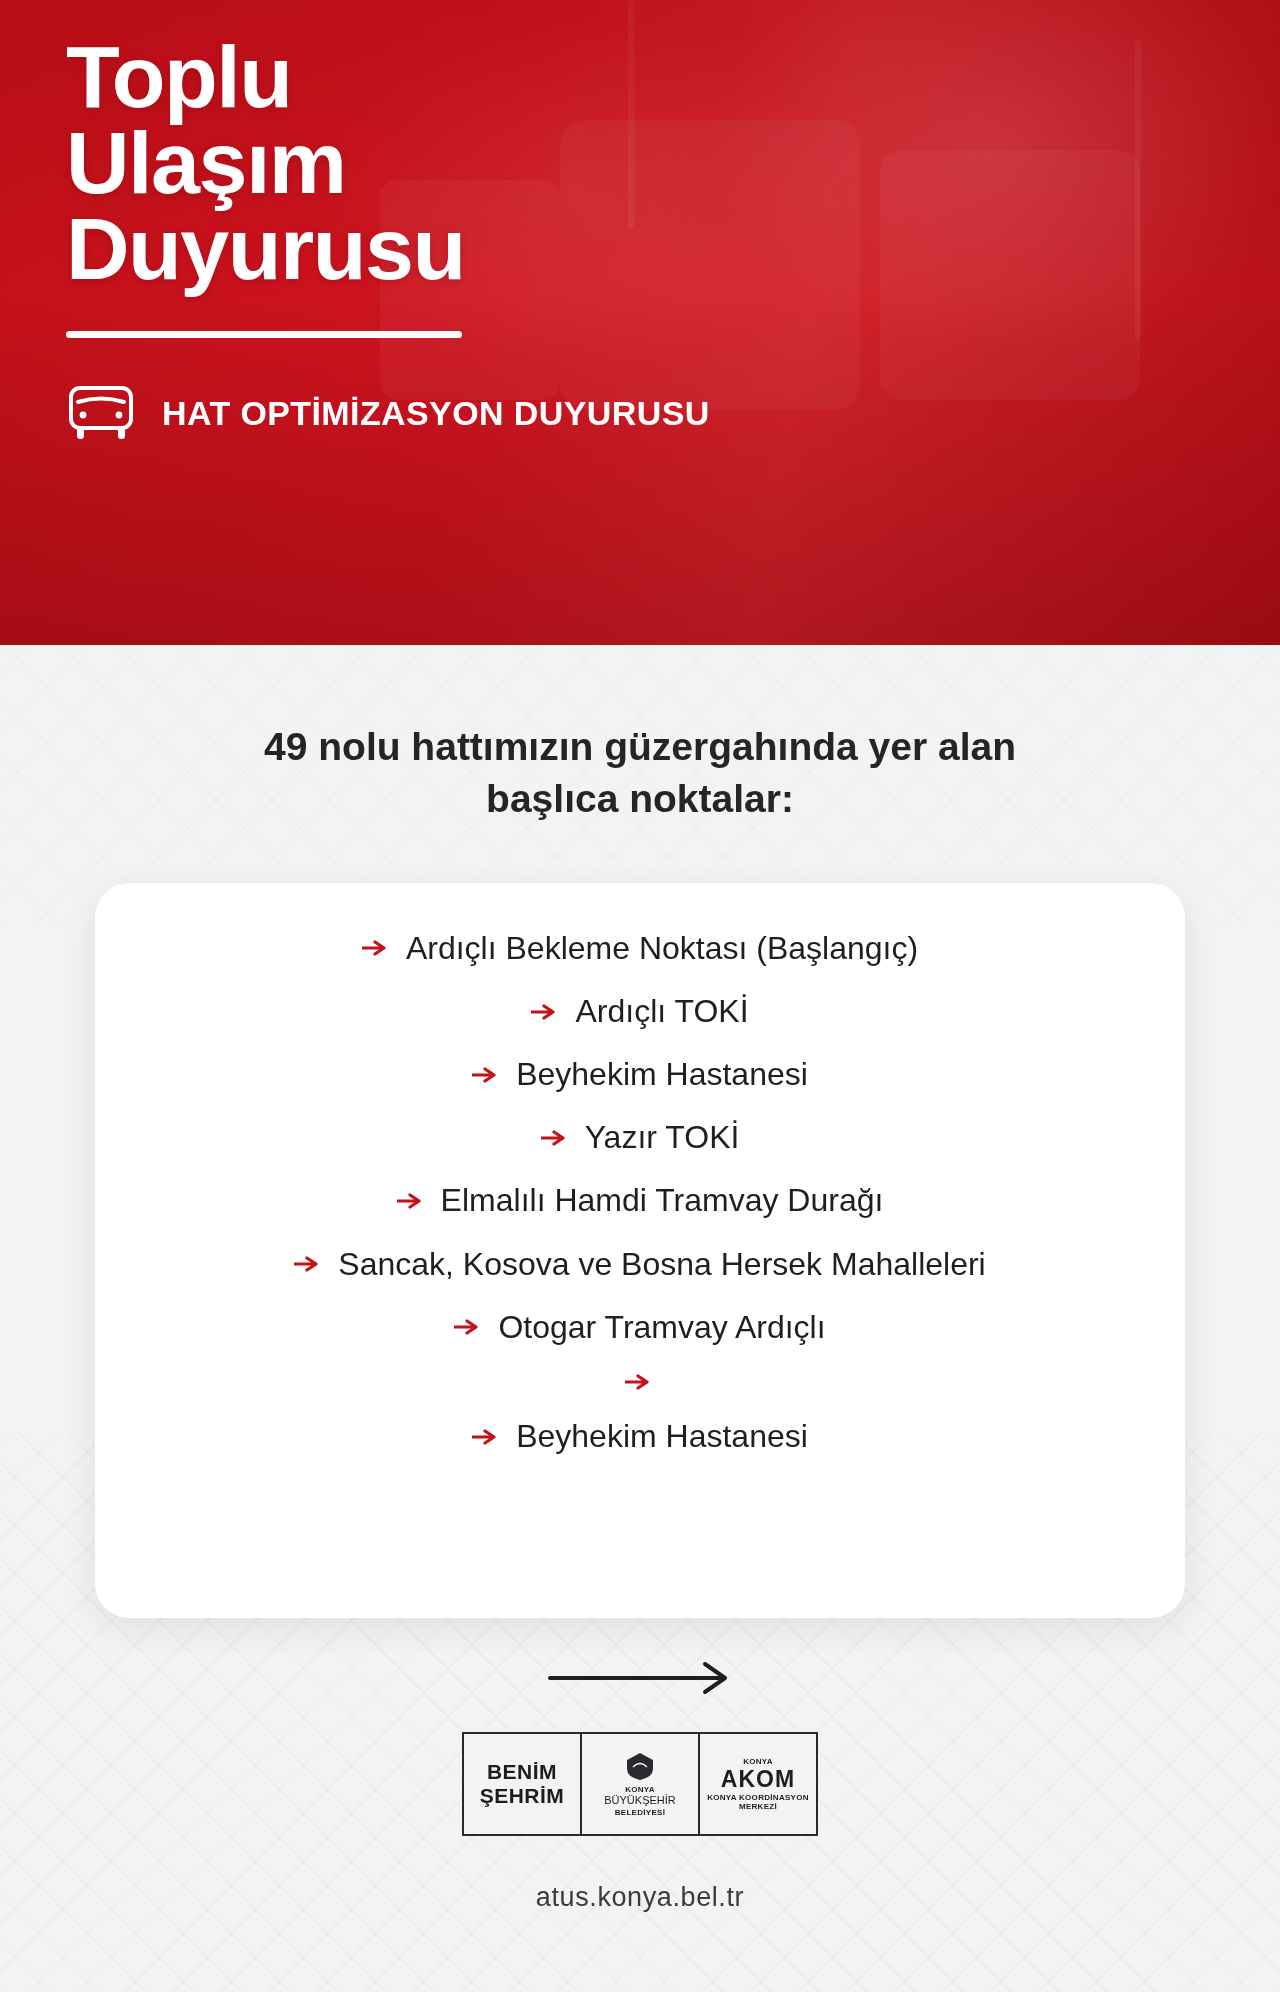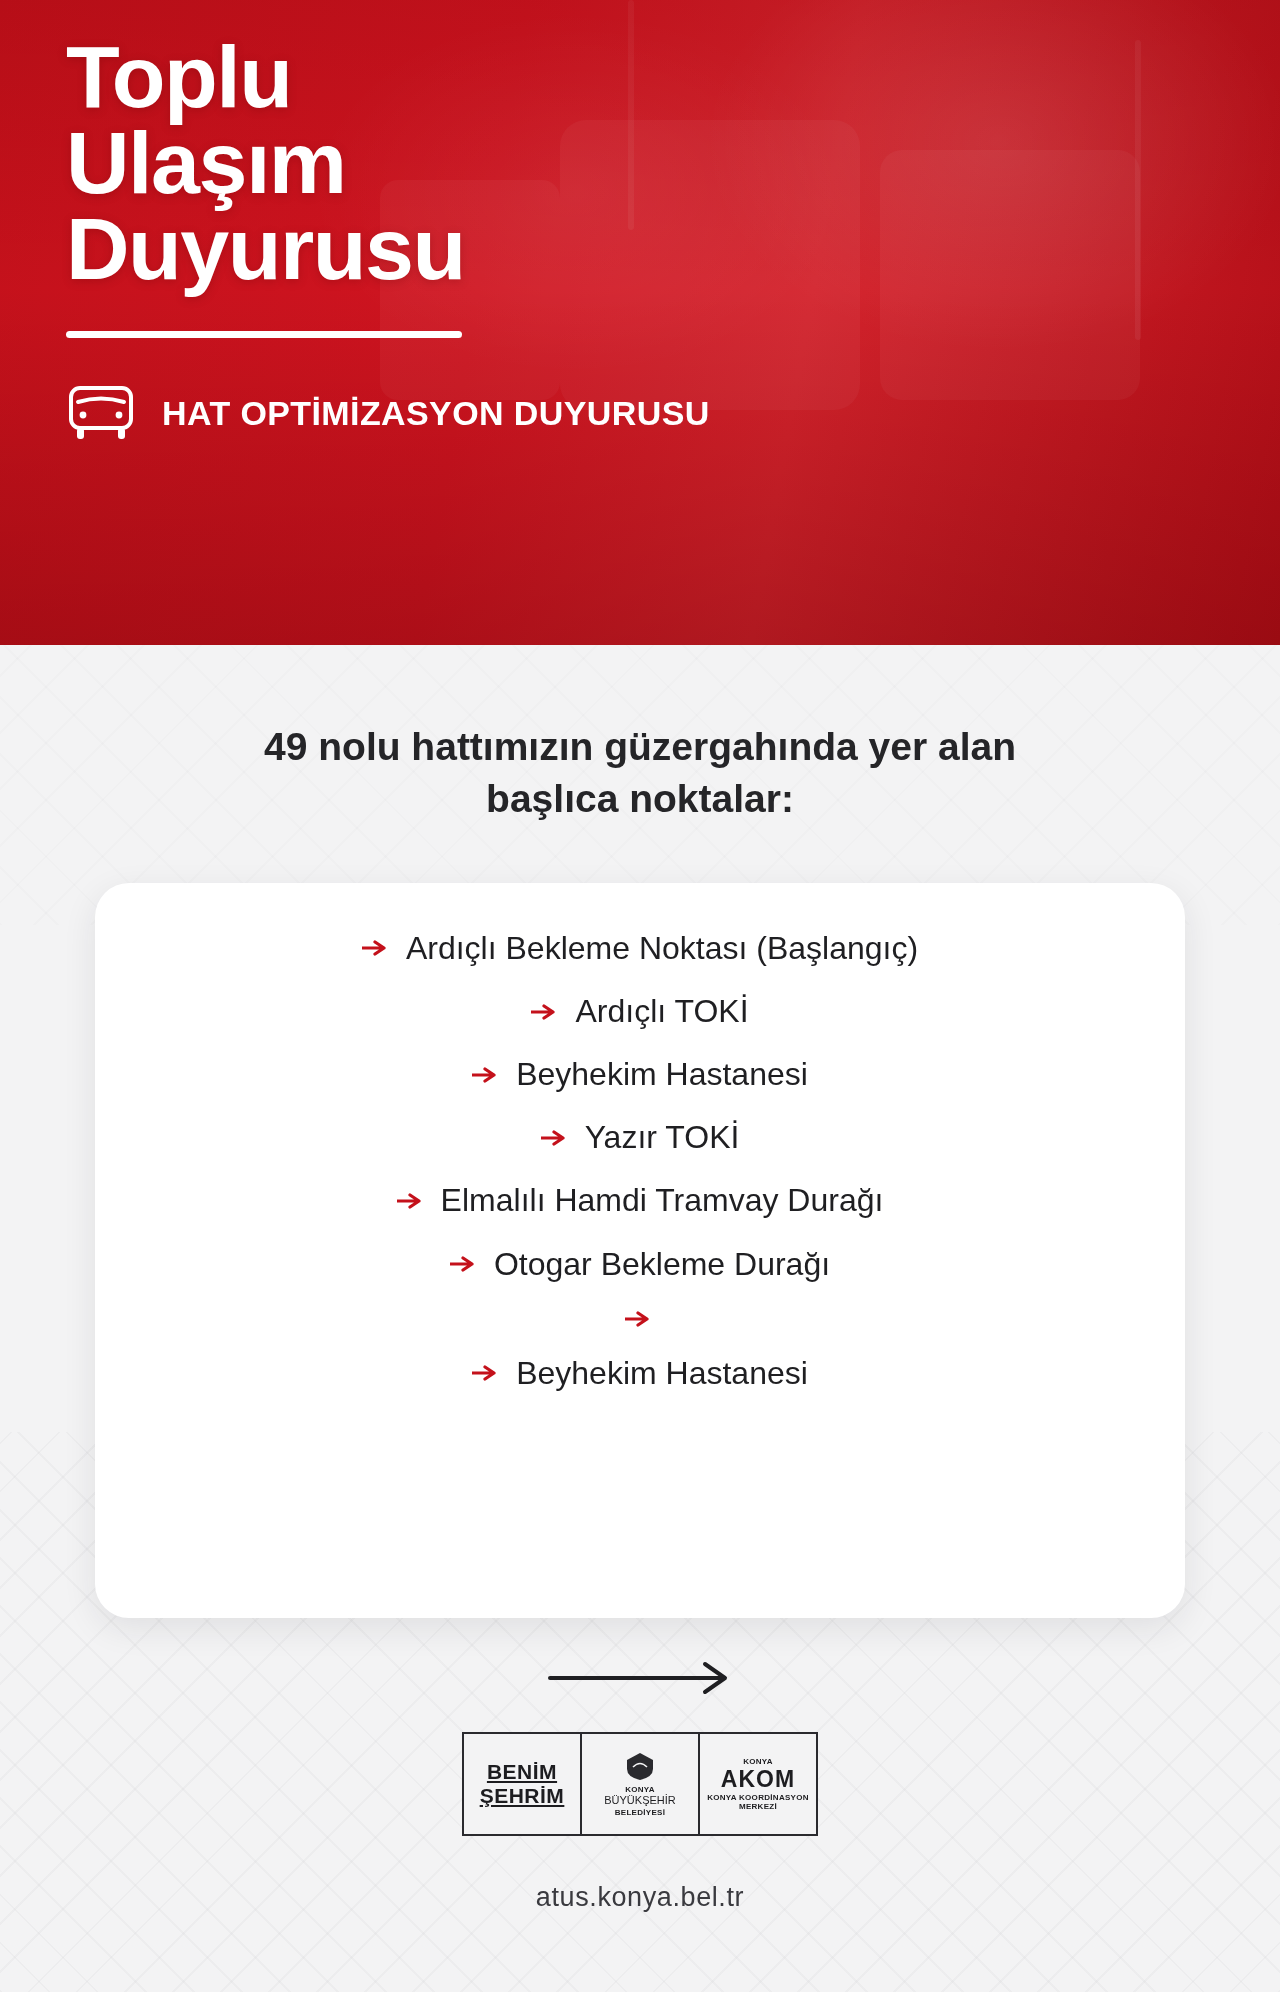--- a/index.html
+++ b/index.html
@@ -182,21 +182,21 @@
     border: 2px solid #2a2a2e;
     background: #f3f3f4;
     display: flex;
     flex-direction: column;
     align-items: center;
     justify-content: center;
     margin-left: -2px;
     text-align: center;
     color: #1d1d20;
   }
-  .logo-box:first-child { margin-left: 0; text-decoration: underline; }
+  .logo-box:first-child { margin-left: 0; }
   .lg-l1 { font-size: 21px; font-weight: 700; letter-spacing: 0.5px; }
   .lg-l2 { font-size: 21px; font-weight: 700; letter-spacing: 0.5px; }
   .lg-tiny { font-size: 8px; font-weight: 700; letter-spacing: 0.3px; }
   .lg-mid { font-size: 11px; font-weight: 400; line-height: 1.25; }
   .lg-akom { font-size: 23px; font-weight: 700; letter-spacing: 1px; }
   .crest { width: 34px; height: 30px; display: block; margin-bottom: 4px; }
   .website {
     position: relative;
     z-index: 2;
     margin: 46px auto 0;
@@ -295,21 +295,29 @@
             </svg>
         </span>
         <span class="stop-label">Elmalılı Hamdi Tramvay Durağı</span>
       </div>
       <div class="stop">
         <span>
           <svg class="arrow-ic" width="30" height="18" viewBox="0 0 30 18">
               <path d="M0 9 H20 M13 3 L22 9 L13 15" fill="none" stroke="#c4111b" stroke-width="3.2" stroke-linecap="round" stroke-linejoin="round"></path>
             </svg>
         </span>
-        <span class="stop-label">Otogar Bekleme Durağı</span>
+        <span class="stop-label">Sancak, Kosova ve Bosna Hersek Mahalleleri</span>
+      </div>
+      <div class="stop">
+        <span>
+          <svg class="arrow-ic" width="30" height="18" viewBox="0 0 30 18">
+              <path d="M0 9 H20 M13 3 L22 9 L13 15" fill="none" stroke="#c4111b" stroke-width="3.2" stroke-linecap="round" stroke-linejoin="round"></path>
+            </svg>
+        </span>
+        <span class="stop-label">Otogar Tramvay Ardıçlı</span>
       </div>
       <div class="stop">
         <span>
           <svg class="arrow-ic" width="30" height="18" viewBox="0 0 30 18">
               <path d="M0 9 H20 M13 3 L22 9 L13 15" fill="none" stroke="#c4111b" stroke-width="3.2" stroke-linecap="round" stroke-linejoin="round"></path>
             </svg>
         </span>
       </div>
       <div class="stop">
         <span>

